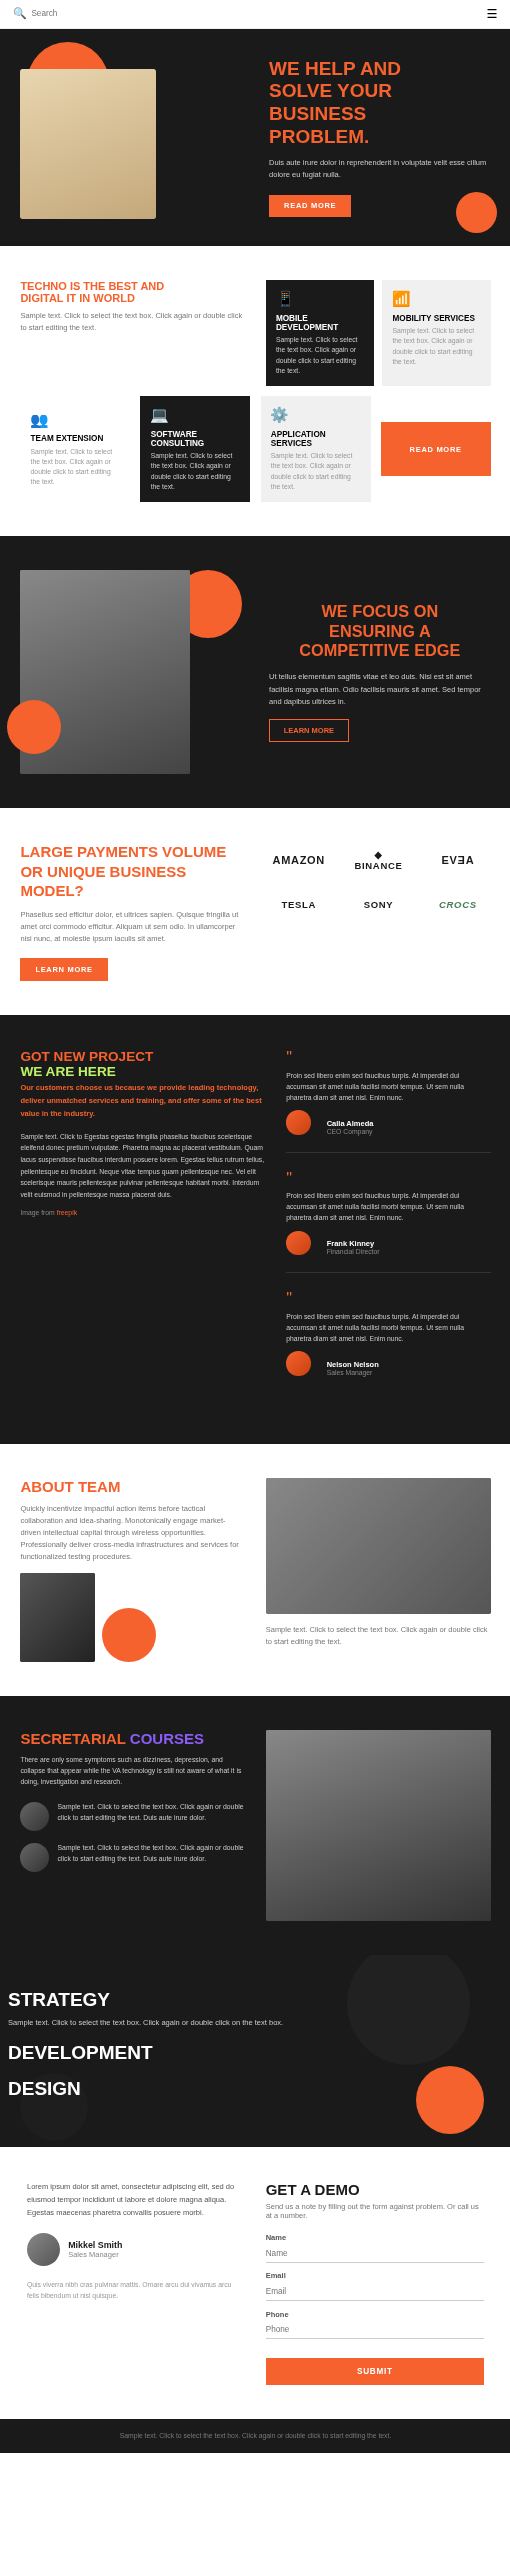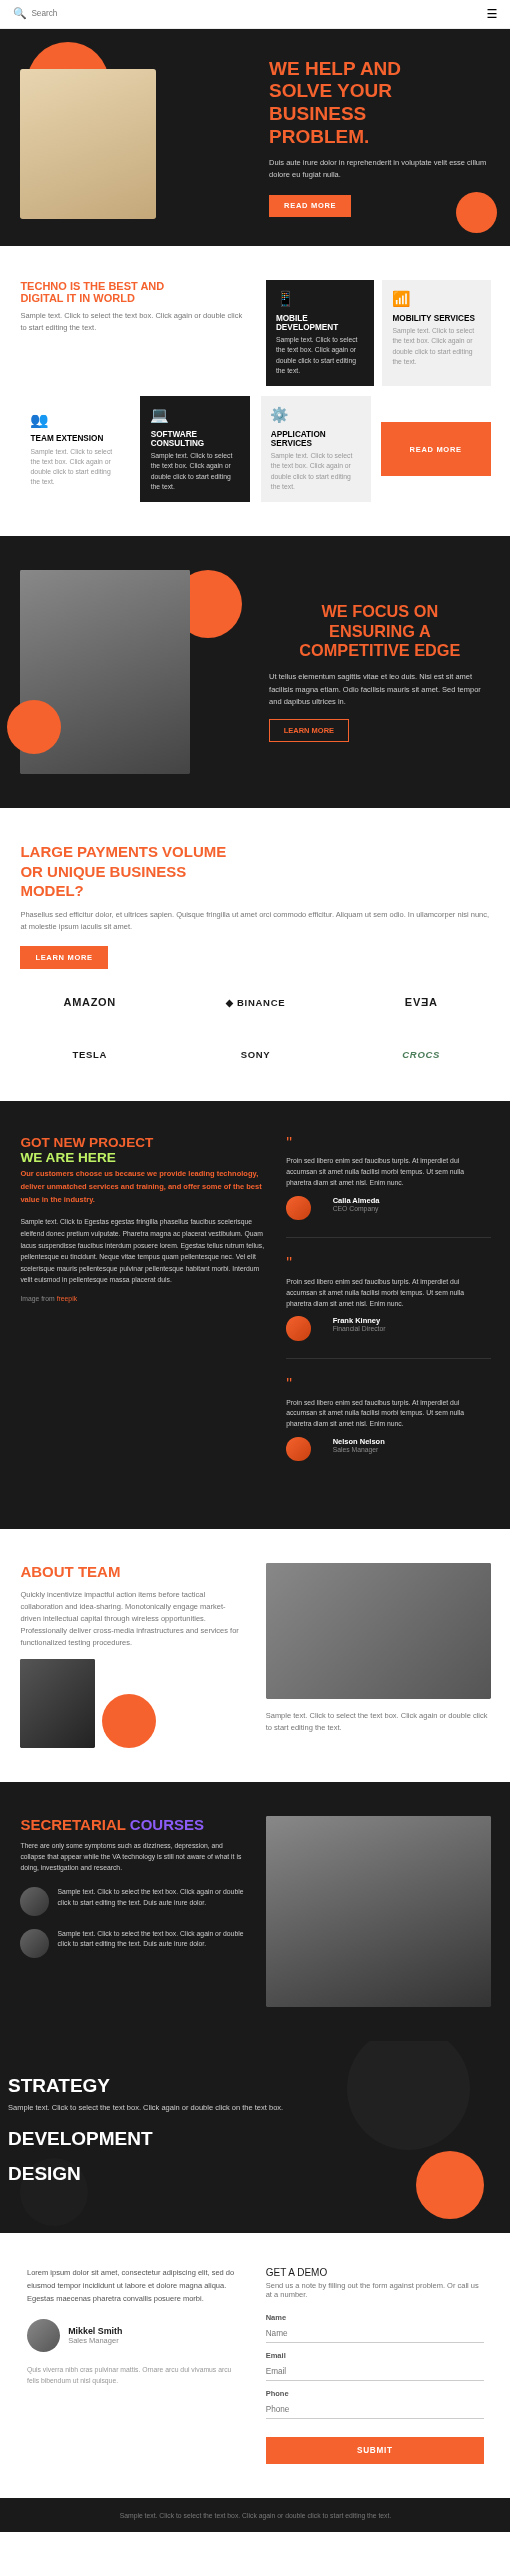--- a/index.html
+++ b/index.html
@@ -91,47 +91,47 @@
     .focus-right h2 { font-size: 16.3px; font-weight: 900; text-transform: uppercase; line-height: 1.2; text-align: center; }
     .focus-right h2 span { color: #f5622e; }
     .focus-right p { font-size: 7.5px; color: #ccc; margin: 10.2px 0; line-height: 1.7; }
     .btn-outline {
       border: 1.4px solid #f5622e; color: #f5622e; background: transparent;
       padding: 6.1px 13.6px; font-size: 7.5px; font-weight: bold; text-transform: uppercase; cursor: pointer;
     }
 
     
     .brands-section { padding: 34px 20.4px; background: #fff; }
-    .brands-section-inner { display: flex; gap: 20.4px; flex-direction: column; }
+    .brands-section-inner { display: flex; gap: 20.4px; }
     .brands-left { flex: 1; }
     .brands-left h2 { font-size: 15px; font-weight: 900; text-transform: uppercase; line-height: 1.3; }
     .brands-left h2 span { color: #f5622e; }
     .brands-left p { font-size: 7.5px; color: #777; margin: 8.2px 0 13.6px; line-height: 1.6; }
     .brands-right { flex: 1; }
-    .brand-logos { display: grid; grid-template-columns: repeat(3, 1fr); gap: 27px; align-items: center; }
+    .brand-logos { display: grid; grid-template-columns: repeat(3, 1fr); gap: 14px; align-items: center; }
     .brand-logo { font-size: 9.5px; font-weight: 900; text-transform: uppercase; letter-spacing: 0.7px; color: #1a1a1a; text-align: center; padding: 6.8px; }
     .brand-logo.amazon { font-size: 11px; }
     .brand-logo.evga { font-size: 11px; }
 
     
     .project-section { padding: 34px 20.4px; background: #1a1a1a; color: #fff; }
     .project-inner { display: flex; gap: 20.4px; }
     .project-left { flex: 1.2; }
     .project-left h2 { font-size: 13.6px; font-weight: 900; text-transform: uppercase; }
     .project-left h2 span { color: #f5622e; }
     .project-left .subtitle { font-size: 7.5px; color: #f5622e; font-weight: bold; margin: 3.4px 0 10.2px; }
     .project-left p { font-size: 6.8px; color: #ccc; line-height: 1.7; margin-bottom: 6.8px; }
     .project-left .small-link { font-size: 6.8px; color: #888; }
     .project-left .small-link a { color: #f5622e; text-decoration: none; }
     .project-right { flex: 1; }
     .testimonial { margin-bottom: 17px; padding-bottom: 17px; border-bottom: 0.7px solid #333; }
     .testimonial:last-child { border-bottom: none; }
     .quote-icon { color: #f5622e; font-size: 16.3px; line-height: 1; margin-bottom: 5.4px; }
     .testimonial p { font-size: 6.8px; color: #ccc; line-height: 1.6; margin-bottom: 6.8px; }
-    .testimonial-author { display: flex; align-items: flex-start; gap: 22px; }
+    .testimonial-author { display: flex; align-items: flex-end; gap: 16px; }
     .author-avatar {
       width: 24.5px; height: 24.5px; border-radius: 50%;
       background: linear-gradient(135deg, #f5622e, #c94010);
       flex-shrink: 0;
     }
     .author-name { font-size: 7.5px; font-weight: bold; color: #fff; }
     .author-role { font-size: 6.8px; color: #888; }
 
     
     .about-section { padding: 34px 20.4px; background: #fff; }
@@ -194,21 +194,21 @@
     .demo-author { display: flex; align-items: center; gap: 8.2px; }
     .demo-avatar {
       width: 33px; height: 33px; border-radius: 50%;
       background: linear-gradient(135deg, #888, #555);
       flex-shrink: 0; overflow: hidden;
     }
     .demo-author-name { font-size: 8.9px; font-weight: bold; color: #1a1a1a; }
     .demo-author-role { font-size: 7.5px; color: #888; }
     .demo-left .extra-text { font-size: 6.8px; color: #999; margin-top: 13.6px; line-height: 1.6; }
     .demo-right { flex: 1; }
-    .demo-right h2 { font-size: 10px; font-weight: 400; text-transform: uppercase; color: #1a1a1a; margin-bottom: 3.4px; }
+    .demo-right h2 { font-size: 15px; font-weight: 700; text-transform: uppercase; color: #1a1a1a; margin-bottom: 3.4px; }
     .demo-right .subtitle { font-size: 7.5px; color: #777; margin-bottom: 13.6px; }
     .form-group { margin-bottom: 8.2px; }
     .form-group label { font-size: 7.5px; color: #555; display: block; margin-bottom: 2.7px; font-weight: bold; }
     .form-group input {
       width: 100%; border: none; border-bottom: 0.7px solid #ccc;
       padding: 4.1px 0; font-size: 8.2px; outline: none; color: #333;
     }
     .btn-submit {
       width: 100%; background: #f5622e; color: #fff; border: none;
       padding: 8.9px; font-size: 8.2px; font-weight: bold; text-transform: uppercase;

